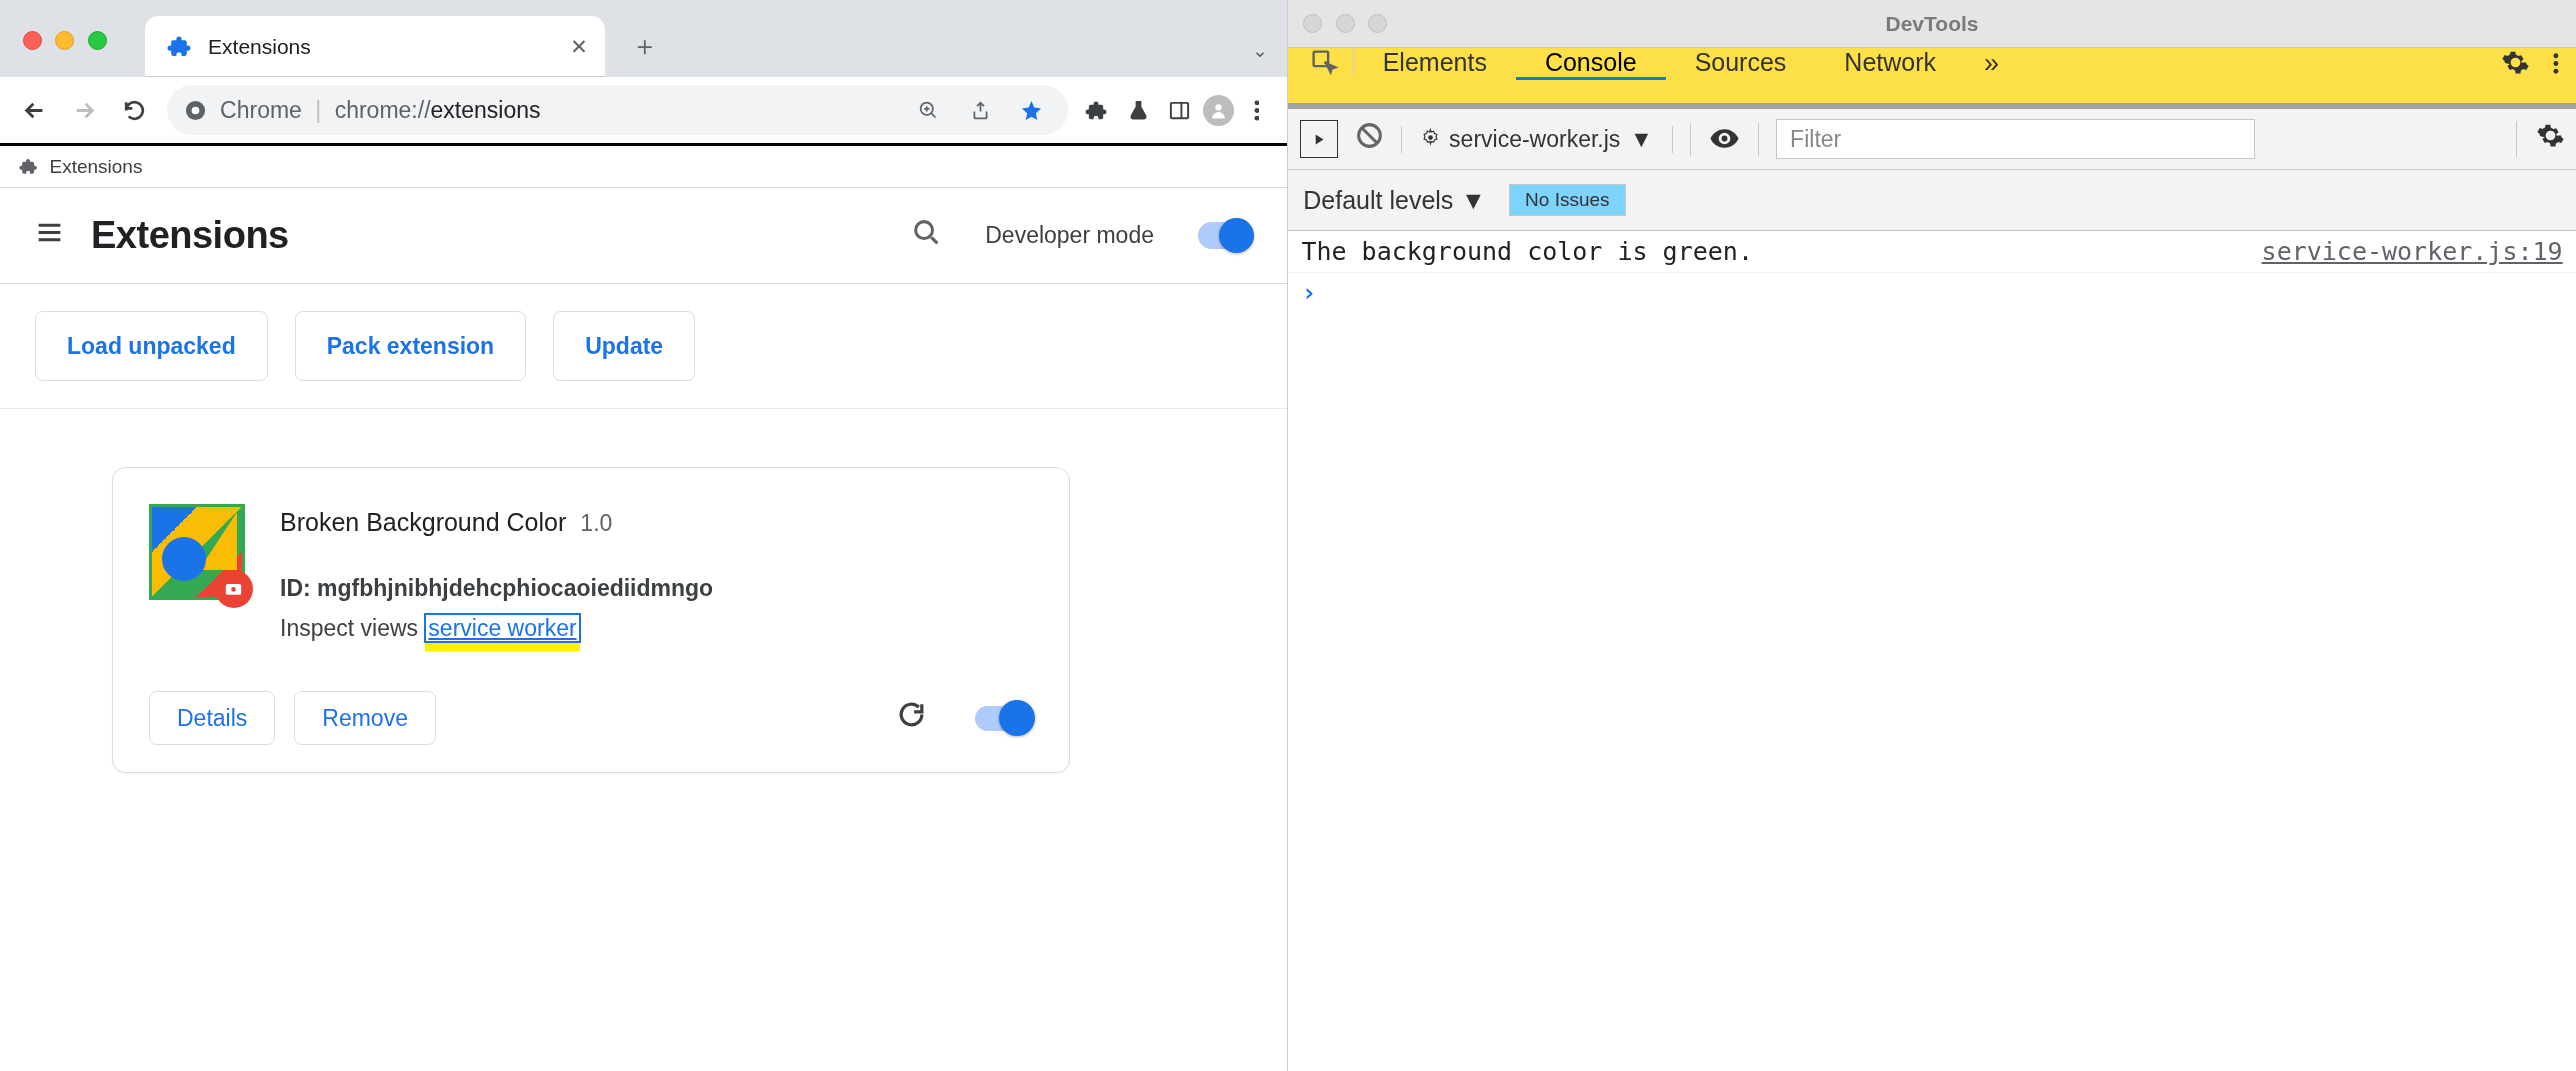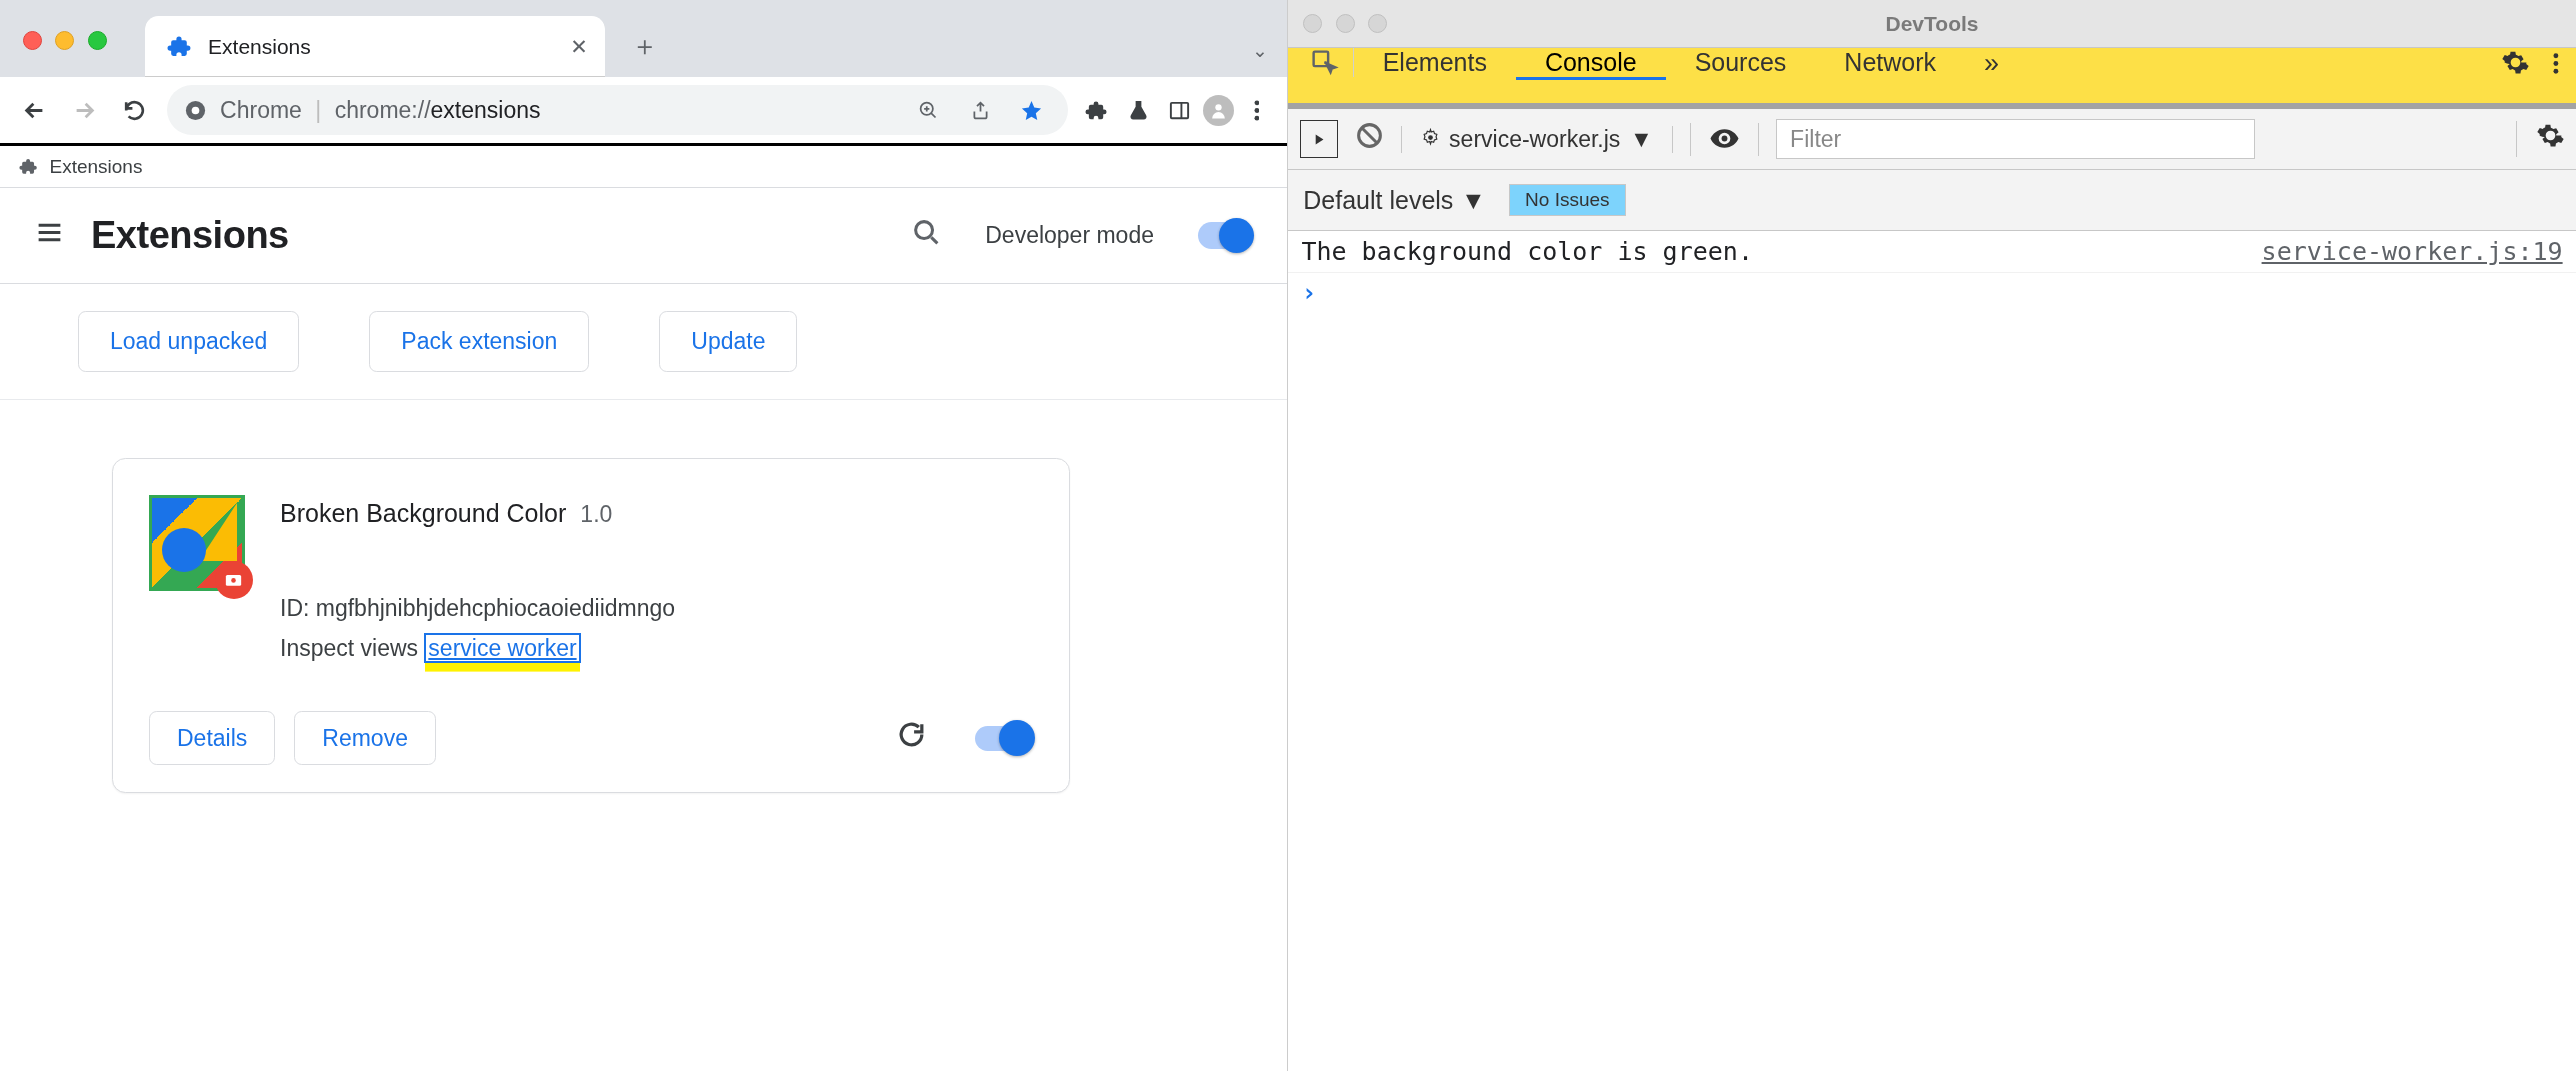--- a/index.html
+++ b/index.html
@@ -38,35 +38,35 @@
 
   .ext-header { height: 96px; display: flex; align-items: center; padding: 0 35px; gap: 27px; border-bottom: 1px solid #dadce0; }
   .hamburger { font-size: 29px; color: #3c4043; }
   .ext-title { font-size: 38px; font-weight: 600; color: #202124; flex: 1; letter-spacing: -0.5px; }
   .search-hdr { font-size: 27px; color: #5f6368; margin-right: 17px; }
   .dev-mode-label { font-size: 23px; color: #3c4043; margin-right: 17px; }
   .switch { width: 54px; height: 27px; background: #aecbfa; border-radius: 13.4px; position: relative; }
   .switch.on::after { content:""; position:absolute; right:-1.9px; top:-3.8px; width:35px; height:35px; background:#1a73e8; border-radius:50%; box-shadow:0 1px 2.9px rgba(0,0,0,.3); }
 
   .action-bar { padding: 27px 35px; display: flex; gap: 27px; border-bottom: 1px solid #e8eaed; }
-  .action-btn { height: 61px; padding: 0 31px; border: 1px solid #dadce0; border-radius: 7.7px; background: #fff; color: #1a73e8; font-size: 23px; font-weight: 400; display: flex; align-items: center; margin-left: 43px; }
+  .action-btn { height: 70px; padding: 0 31px; border: 1px solid #dadce0; border-radius: 7.7px; background: #fff; color: #1a73e8; font-size: 23px; font-weight: 700; display: flex; align-items: center; }
 
   .ext-canvas { flex: 1; padding: 58px 0 0 112px; background: #fff; }
   .ext-card { width: 958px; border: 1px solid #dadce0; border-radius: 13.4px; background: #fff; padding: 36px 36px 27px 36px; box-shadow: 0 1px 1.9px rgba(0,0,0,.05); }
   .card-top { display: flex; gap: 35px; }
   .ext-icon { width: 96px; height: 96px; position: relative; flex-shrink: 0; }
   .ext-icon .sq { position:absolute; inset:0; background: linear-gradient(135deg,#1a73e8 0 25%, #fbbc04 25% 50%, #34a853 50% 75%, #ea4335 75%); border:3.8px solid #34a853; }
   .ext-icon .circ { position:absolute; left:13.4px; top:33px; width:44px; height:44px; background:#1a73e8; border-radius:50%; }
   .ext-icon .tri { position:absolute; right:7.7px; top:7.7px; width:0; height:0; border-left:38px solid transparent; border-bottom:58px solid #fbbc04; }
   .ext-badge { position:absolute; right:-7.7px; bottom:-7.7px; width:38px; height:38px; background:#ea4335; border-radius:50%; display:flex; align-items:center; justify-content:center; color:#fff; font-size:17px; }
   .card-info { flex: 1; font-size: 23px; color: #3c4043; line-height: 1.5; }
   .ext-name { font-size: 25px; color: #202124; }
   .ext-ver { color: #5f6368; margin-left: 7.7px; }
   .ext-desc { margin-top: 5.8px; }
-  .ext-id { margin-top: 58px; }
+  .ext-id { margin-top: 29px; font-weight: bold; }
   .inspect-line { margin-top: 5.8px; }
   .sw-link { color: #1a73e8; text-decoration: underline; border: 2.9px solid #1a73e8; padding: 0 1.9px; box-shadow: 0 5.8px 0 -1px #fff200, 0 9.6px 0 -1px #fff200; }
   .card-bottom { display: flex; align-items: center; gap: 19px; margin-top: 46px; }
   .card-btn { height: 54px; padding: 0 27px; border: 1px solid #dadce0; border-radius: 7.7px; color: #1a73e8; font-size: 23px; font-weight: 500; display:flex; align-items:center; }
   .card-spacer { flex: 1; }
   .reload-icon { font-size: 29px; color: #3c4043; margin-right: 29px; }
   .switch2 { width: 58px; height: 25px; background: #aecbfa; border-radius: 13.4px; position: relative; }
   .switch2::after { content:""; position:absolute; right:-1.9px; top:-5.7px; width:36px; height:36px; background:#1a73e8; border-radius:50%; box-shadow:0 1px 2.9px rgba(0,0,0,.3); }
 
   

